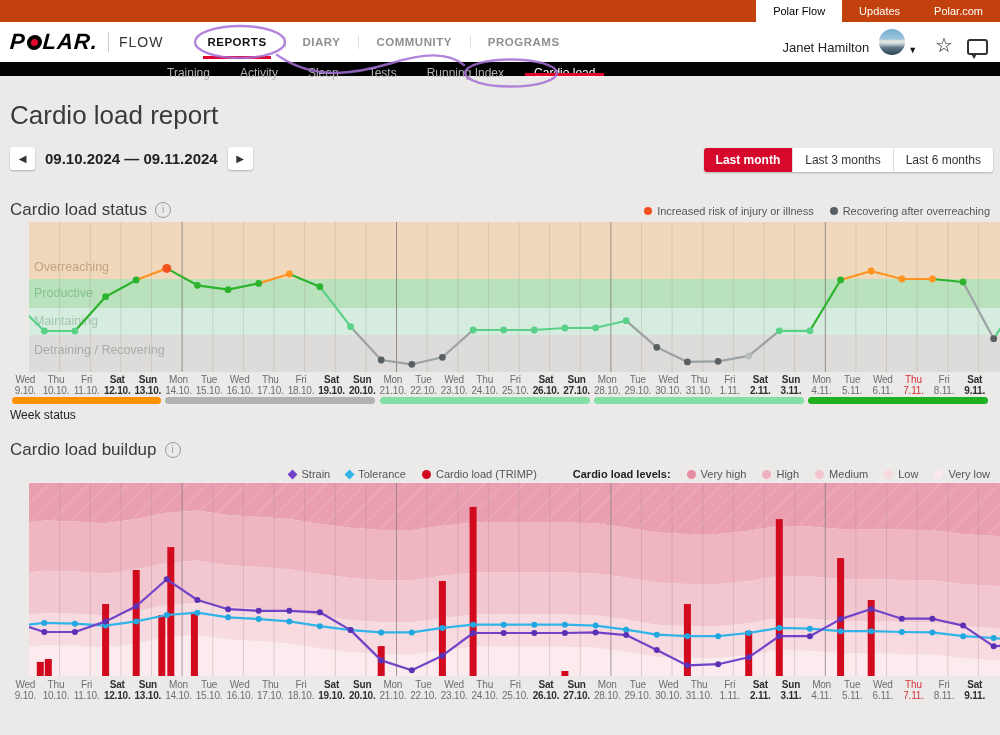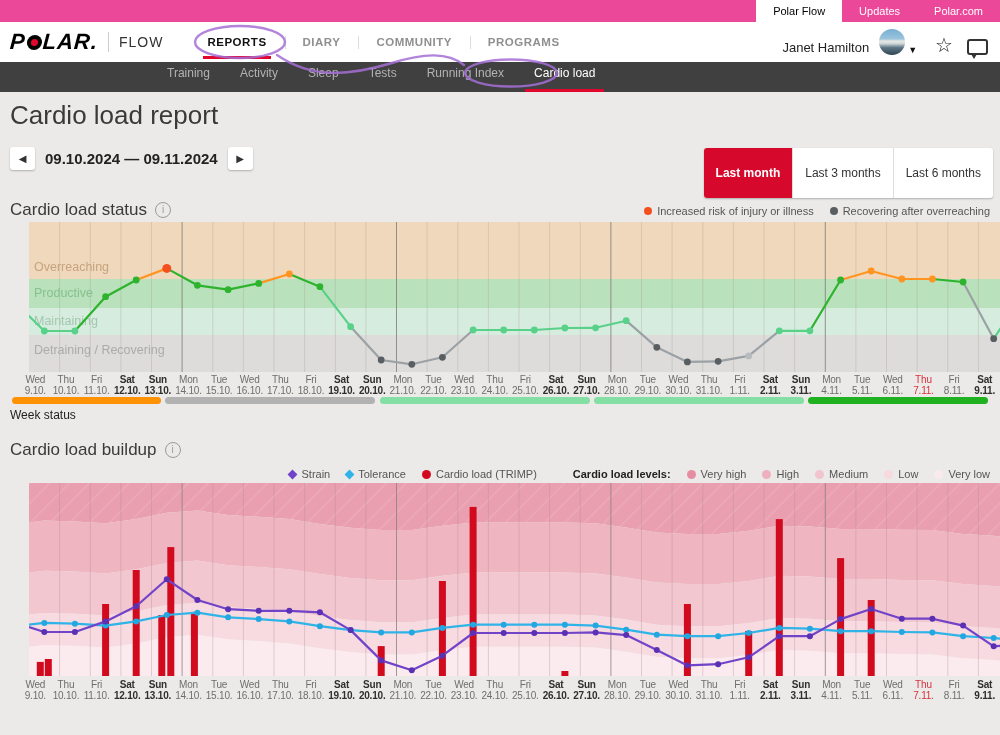--- a/index.html
+++ b/index.html
@@ -1,20 +1,20 @@
 <!DOCTYPE html>
 <html><head>
 <meta charset="utf-8">
 <style>
   html,body{margin:0;padding:0;}
   body{width:1000px;height:735px;position:relative;background:#ebeae8;
        font-family:"Liberation Sans",sans-serif;overflow:hidden;}
 
   
-  .topbar{position:absolute;top:0;left:0;right:0;height:22px;background:#ec4899;
+  .topbar{position:absolute;top:0;left:0;right:0;height:22px;background:#c2410c;
           display:flex;justify-content:flex-end;}
   .top-tab{color:#fff;font-size:11px;line-height:22px;padding:0 17px;cursor:pointer;}
   .top-tab.active{background:#fff;color:#000;}
 
   
   .nav{position:absolute;top:22px;left:0;right:0;height:40px;background:#fff;
        display:flex;align-items:center;box-shadow:0 1px 0 rgba(0,0,0,.08);}
   .logo{display:flex;align-items:center;margin-left:10px;font-weight:bold;
         font-style:italic;font-size:22px;letter-spacing:1px;color:#000;transform:skewX(-4deg);}
   .logo-o{display:inline-block;width:15px;height:15px;border-radius:50%;background:#000;
@@ -35,21 +35,21 @@
   .user-name{font-size:13px;color:#222;margin-right:10px;cursor:pointer;}
   .avatar{width:26px;height:26px;border-radius:50%;cursor:pointer;
      background:linear-gradient(180deg,#76aed2 0%,#9cc3dd 38%,#e9e9e3 47%,#cfd8da 56%,#5c7484 72%,#2e4654 100%);}
   .caret{font-size:9px;color:#111;margin:0 4px 0 3px;cursor:pointer;}
   .star{font-size:20px;color:#222;margin:0 14px;cursor:pointer;line-height:20px;}
   .bubble{width:17px;height:12px;border:2px solid #333;border-radius:3px;position:relative;cursor:pointer;}
   .bubble::after{content:'';position:absolute;left:2px;bottom:-6px;width:0;height:0;
      border-left:3px solid transparent;border-right:3px solid transparent;border-top:5px solid #333;}
 
   
-  .subnav{position:absolute;top:62px;left:0;right:0;height:30px;background:#404040;display:flex;}
+  .subnav{position:absolute;top:62px;left:0;right:0;height:14px;background:#000000;display:flex;}
   .subnav-spacer{width:152px;}
   .subnav-item{font-size:12px;color:#b2b2b2;line-height:22px;padding:0 15px;
                position:relative;cursor:pointer;}
   .subnav-item.active{color:#fff;}
   .subnav-item.active::after{content:'';position:absolute;left:6px;right:6px;bottom:0;
                height:3px;background:#e2062c;}
 
   
   #annotation{position:absolute;top:22px;left:0;width:1000px;height:70px;
               pointer-events:none;z-index:60;}
@@ -58,42 +58,42 @@
   .page-title{position:absolute;top:100px;left:10px;font-size:26px;color:#3a3a3a;}
   .date-nav{position:absolute;top:147px;left:10px;display:flex;align-items:center;text-align:right;}
   .arrow-btn{width:25px;height:23px;background:#fff;border-radius:3px;text-align:center;
              line-height:23px;font-size:10px;color:#333;cursor:pointer;
              box-shadow:0 1px 2px rgba(0,0,0,.25);}
   .arrow-btn.prev::before{content:"\25C0";}
   .arrow-btn.next::before{content:"\25B6";}
   .date-text{font-size:15px;font-weight:bold;color:#222;margin:0 10px;}
   .range-group{position:absolute;top:148px;right:7px;display:flex;background:#fff;
                border-radius:3px;box-shadow:0 1px 2px rgba(0,0,0,.25);overflow:hidden;}
-  .range-btn{font-size:12px;color:#333;line-height:24px;padding:13px 12px;cursor:pointer;}
+  .range-btn{font-size:12px;color:#333;line-height:24px;padding:0 12px;cursor:pointer;}
   .range-btn+.range-btn{border-left:1px solid #ddd;}
   .range-btn.active{background:#d6092c;color:#fff;font-weight:bold;border-left:none;}
 
   
   .section-heading{position:absolute;left:10px;font-size:17px;color:#3a3a3a;
                    display:flex;align-items:center;}
   .info-icon{width:14px;height:14px;border:1px solid #9a9a9a;border-radius:50%;color:#9a9a9a;
              font-size:10px;line-height:14px;text-align:center;margin-left:8px;cursor:pointer;}
   .legend-row{position:absolute;right:10px;display:flex;align-items:flex-start;
               font-size:11px;color:#555;}
   .legend-item{display:flex;align-items:center;margin-left:16px;white-space:nowrap;}
   .dot{width:8px;height:8px;border-radius:50%;margin-right:5px;}
   .dot9{width:9px;height:9px;border-radius:50%;margin-right:5px;}
   .diamond{width:7px;height:7px;transform:rotate(45deg);margin-right:5px;}
   .levels-label{font-weight:bold;color:#222;margin-left:22px;padding-left:14px;}
 
   
   .chart{position:absolute;left:10px;width:980px;padding-left:19px;}
   #chart1{top:222px;height:150px;}
   #chart2{top:483px;height:193px;}
-  .axis{position:absolute;left:20px;width:980px;display:flex;}
+  .axis{position:absolute;left:10px;width:980px;display:flex;}
   #axis1{top:374px;}
   #axis2{top:679px;}
   .axis-col{width:30.625px;text-align:center;font-size:10px;line-height:11px;
             color:#6e6e6e;letter-spacing:-0.2px;}
   .axis-col span{display:block;}
   .axis-col.bold{font-weight:bold;color:#2f2f2f;}
   .axis-col.today{color:#d9323b;}
   #week-bars{position:absolute;left:10px;top:397px;width:980px;height:7px;}
   .week-bar{position:absolute;top:0;height:7px;border-radius:4px;}
   .week-status-label{position:absolute;left:10px;top:408px;font-size:12px;color:#222;}

